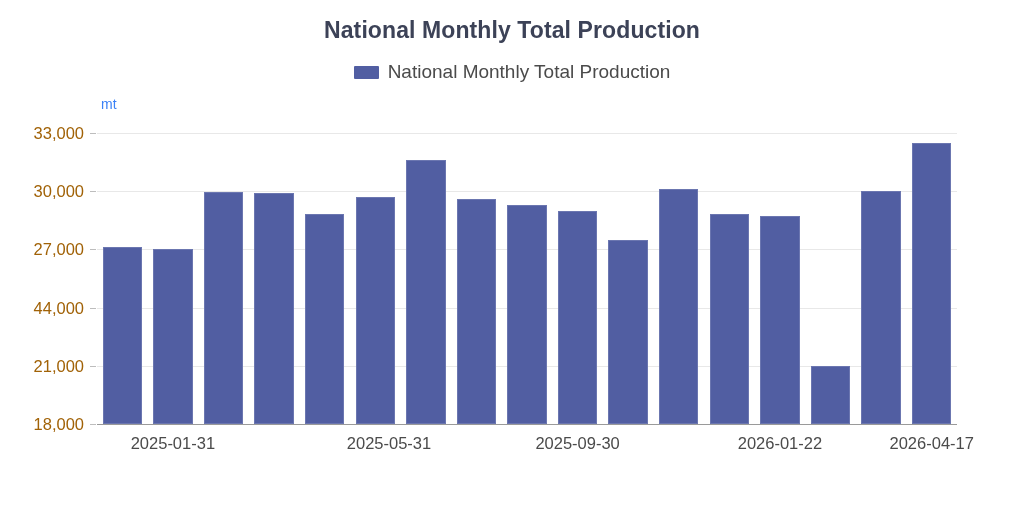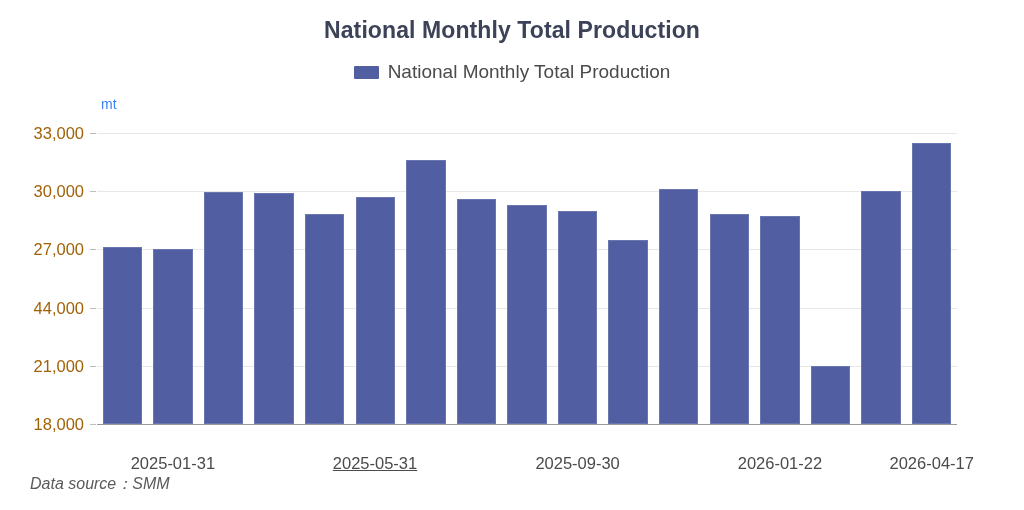--- a/index.html
+++ b/index.html
@@ -110,21 +110,20 @@
     border: 1px solid #6b76b0;
     box-sizing: border-box;
   }
   .xtick-label {
     position: absolute;
     top: 301px;
     transform: translateX(-50%);
     font-size: 16.5px;
     color: #4b4b4b;
     white-space: nowrap;
-    margin-top: 20px;
   }
   .footer-note {
     position: absolute;
     left: 30px;
     top: 474px;
     font-size: 16px;
     font-style: italic;
     color: #5a5a5a;
   }
 </style>
@@ -189,22 +188,21 @@
         <div class="bar" title="2025-10-31: 27500" style="left: 511.447px; width: 39.4588px; height: 184.3px; background: rgb(81, 94, 162);"></div>
         <div class="bar" title="2025-11-30: 30100" style="left: 562.035px; width: 39.4588px; height: 234.74px; background: rgb(81, 94, 162);"></div>
         <div class="bar" title="2025-12-31: 28800" style="left: 612.624px; width: 39.4588px; height: 209.52px; background: rgb(81, 94, 162);"></div>
         <div class="bar" title="2026-01-31: 28700" style="left: 663.212px; width: 39.4588px; height: 207.58px; background: rgb(81, 94, 162);"></div>
         <div class="bar" title="2026-02-28: 21000" style="left: 713.8px; width: 39.4588px; height: 58.2px; background: rgb(81, 94, 162);"></div>
         <div class="bar" title="2026-03-31: 30000" style="left: 764.388px; width: 39.4588px; height: 232.8px; background: rgb(81, 94, 162);"></div>
         <div class="bar" title="2026-04-30: 32500" style="left: 814.976px; width: 39.4588px; height: 281.3px; background: rgb(81, 94, 162);"></div>
       </div>
     <div id="xlabels-layer">
         <div class="xtick-label" style="left: 75.8824px;">2025-01-31</div>
-        <div class="xtick-label" style="left: 278px; text-decoration: underline;">2025-05-31</div>
+        <div class="xtick-label" style="left: 292px;">2025-05-31</div>
         <div class="xtick-label" style="left: 480.588px;">2025-09-30</div>
         <div class="xtick-label" style="left: 682.941px;">2026-01-22</div>
         <div class="xtick-label" style="left: 834.706px;">2026-04-17</div>
       </div>
   </div>
 
-  <div class="footer-note">Data source：SMM</div>
 
 </div>
 
 </body></html>

